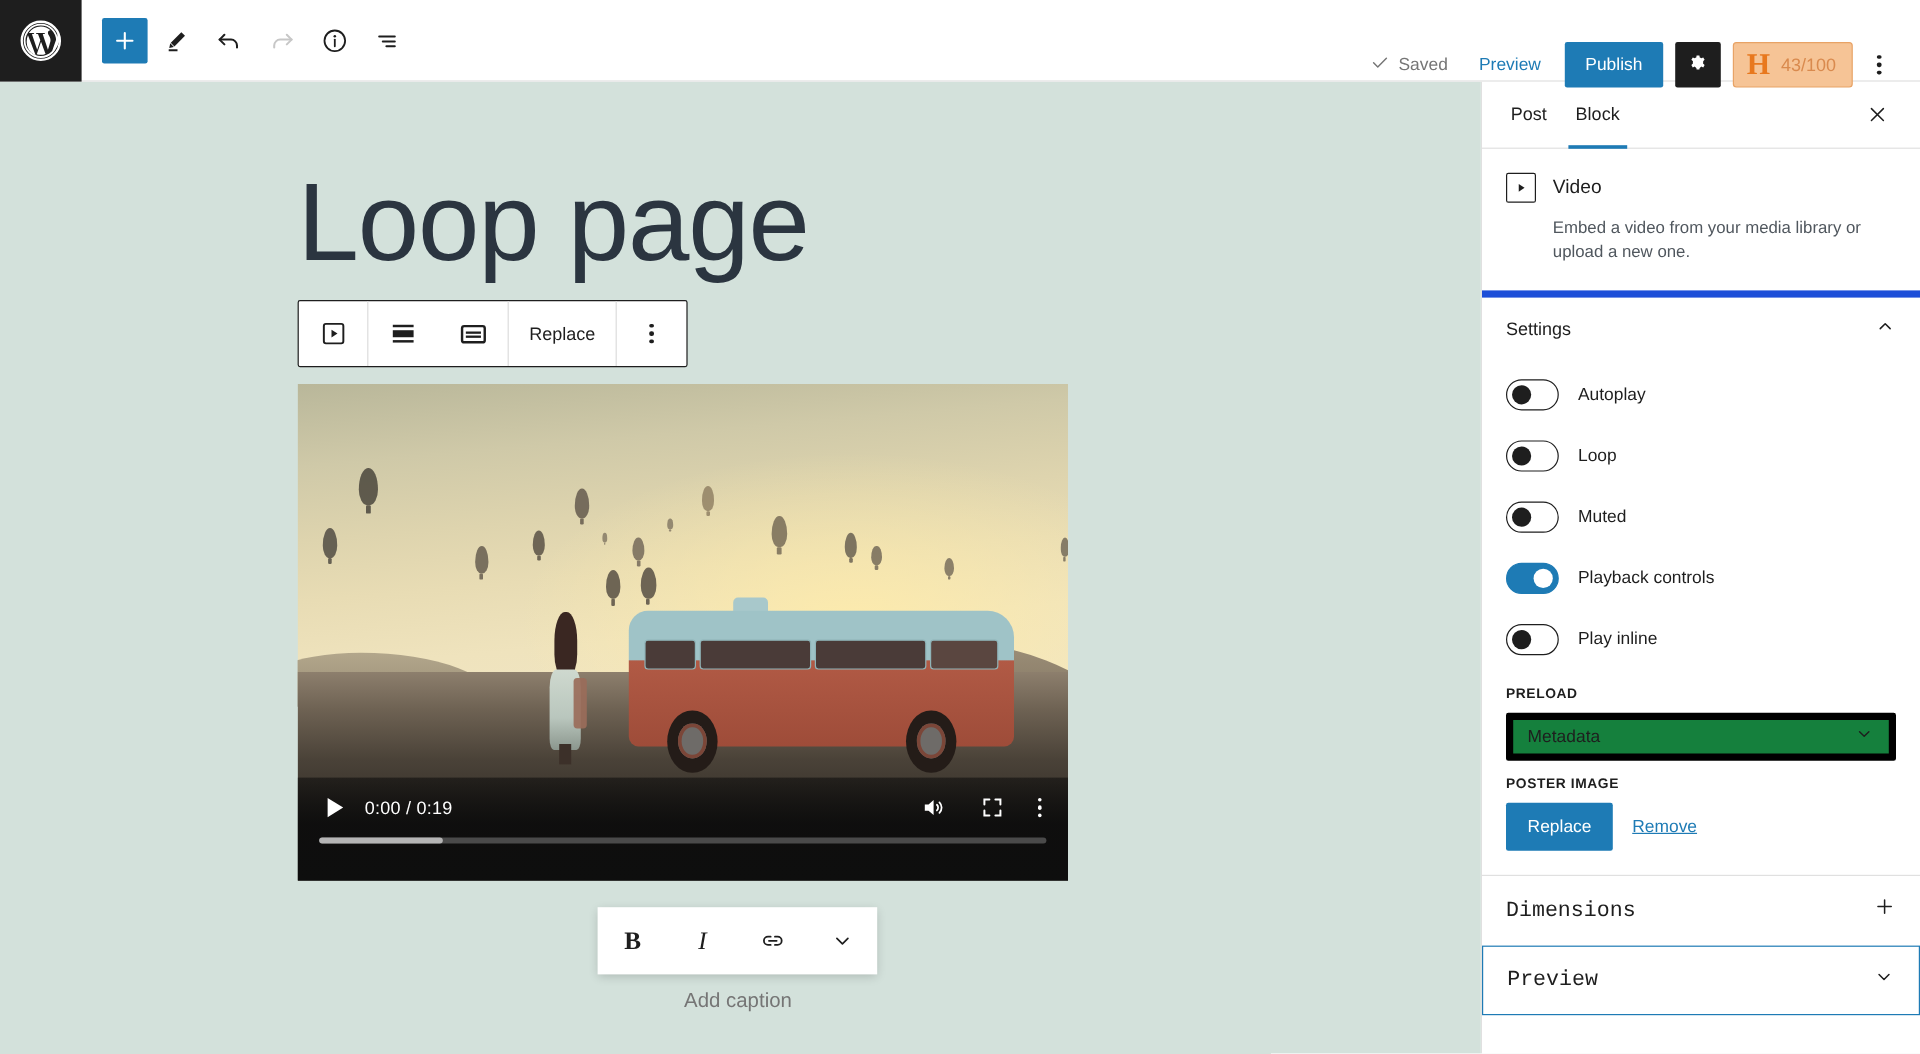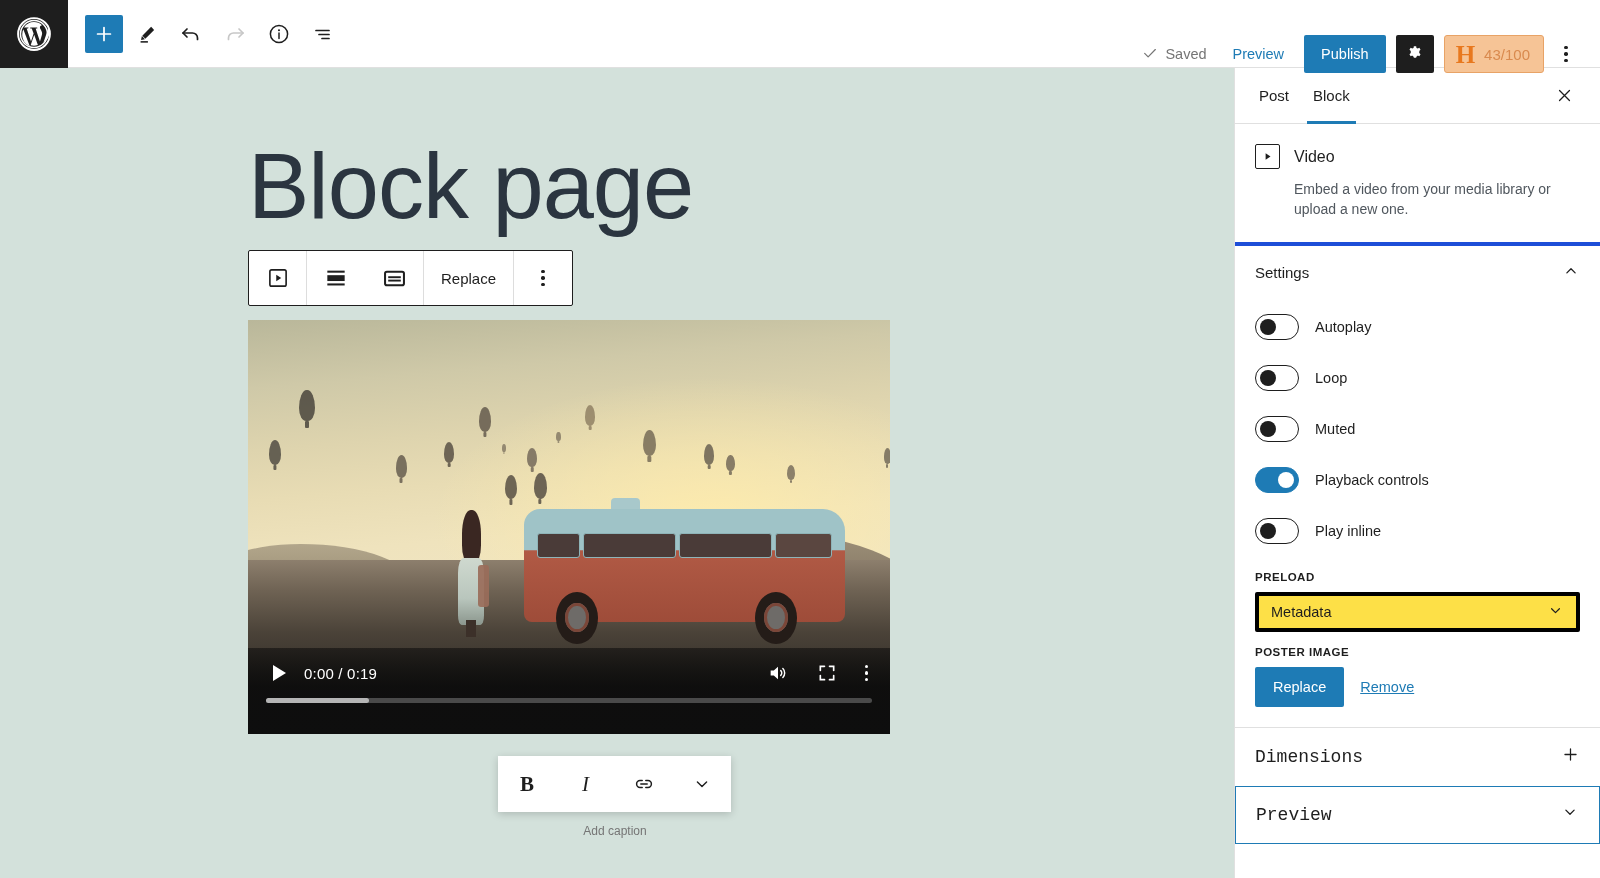--- a/index.html
+++ b/index.html
@@ -199,21 +199,21 @@
   }
   .fp-item {
     flex: 1; height: 100%; display: flex; align-items: center; justify-content: center; cursor: pointer;
     font-size: 19px; color: #1e1e1e;
   }
   .fp-bold { font-weight: bold; font-family: "Liberation Serif", serif; font-size: 21px; }
   .fp-ital { font-style: italic; font-family: "Liberation Serif", serif; font-size: 21px; }
 
   .add-caption {
     position: absolute; left: 248px; top: 756px; width: 734px;
-    text-align: center; color: #757575; font-size: 12px;
+    text-align: center; color: #757575; font-size: 17px;
   }
 
   
   .sidebar {
     width: 366px; flex: 0 0 366px; background: #fff;
     border-left: 1px solid #e0e0e0; display: flex; flex-direction: column;
     overflow: hidden;
   }
   .sb-tabs {
     height: 56px; display: flex; align-items: center; padding: 0 17px 0 12px;
@@ -223,21 +223,21 @@
     padding: 0 12px; height: 56px; display:flex; align-items:center;
     font-size: 15px; color: #1e1e1e; cursor: pointer; position: relative;
   }
   .sb-tab.active::after {
     content:""; position:absolute; left: 6px; right: 6px; bottom: 0; height: 3px; background:#1e7bb5;
   }
   .sb-close {
     margin-left: auto; width: 38px; height: 38px; display:flex; align-items:center; justify-content:center;
     cursor:pointer; border:none; background:none;
   }
-  .sb-blockinfo { padding: 20px 22px 22px 20px; border-bottom: 4px solid #1d4ed8; }
+  .sb-blockinfo { padding: 20px 22px 22px 20px; border-bottom: 6px solid #1d4ed8; }
   .bi-row { display: flex; align-items: center; gap: 14px; }
   .bi-icon {
     width: 25px; height: 25px; border: 1.6px solid #1e1e1e; border-radius: 2px;
     display:flex; align-items:center; justify-content:center;
   }
   .bi-title { font-size: 16px; color: #1e1e1e; }
   .bi-desc { font-size: 14px; color: #50575e; line-height: 1.45; margin-top: 10px; padding-left: 39px; }
 
   .sb-section-head {
     height: 54px; display: flex; align-items: center; padding: 0 20px;
@@ -257,23 +257,23 @@
   }
   .toggle.on { background: #1e7bb5; border-color: #1e7bb5; }
   .toggle.on .knob { left: auto; right: 4px; background: #fff; }
   .toggle-label { font-size: 14.5px; color: #1e1e1e; }
 
   .field-label {
     font-size: 11.5px; letter-spacing: .5px; color: #1e1e1e; font-weight: 600;
     text-transform: uppercase; margin: 14px 0 9px;
   }
   .select-box {
-    height: 40px; border: 4px solid #000000; border-radius: 2px;
+    height: 40px; border: 6px solid #000000; border-radius: 2px;
     display: flex; align-items: center; padding: 0 12px; cursor: pointer;
-    font-size: 14.5px; color: #1e1e1e; background: #fde047;
+    font-size: 14.5px; color: #1e1e1e; background: #15803d;
   }
   .select-box .chev { margin-left: auto; }
   .poster-actions { display: flex; align-items: center; gap: 16px; margin-top: 4px; }
   .btn-replace {
     background: #1e7bb5; color:#fff; border:none; border-radius:2px;
     height: 40px; padding: 0 18px; font-size: 14.5px; cursor:pointer; font-family: inherit;
   }
   .btn-remove { color: #1e7bb5; font-size: 14.5px; cursor: pointer; background:none; border:none; font-family: inherit; text-decoration: underline; }
 
   .sb-divider { border-top: 1px solid #e0e0e0; }
@@ -365,21 +365,21 @@
             <i></i>
           </span>
       </button>
     </div>
   </div>
 
   <div class="body-row">
 
     <div class="canvas">
 
-      <div class="post-title">Block page</div>
+      <div class="post-title">Loop page</div>
 
       <div class="block-toolbar">
         <div class="bt-item">
           <svg width="26" height="26" viewBox="0 0 24 24">
             <rect x="4.5" y="4.5" width="15" height="15" rx="1.6" fill="none" stroke="#1e1e1e" stroke-width="1.5"></rect>
             <path d="M10.4 9l4.6 3-4.6 3z" fill="#1e1e1e"></path>
           </svg>
         </div>
         <div class="bt-group">
           <div class="bt-item">

